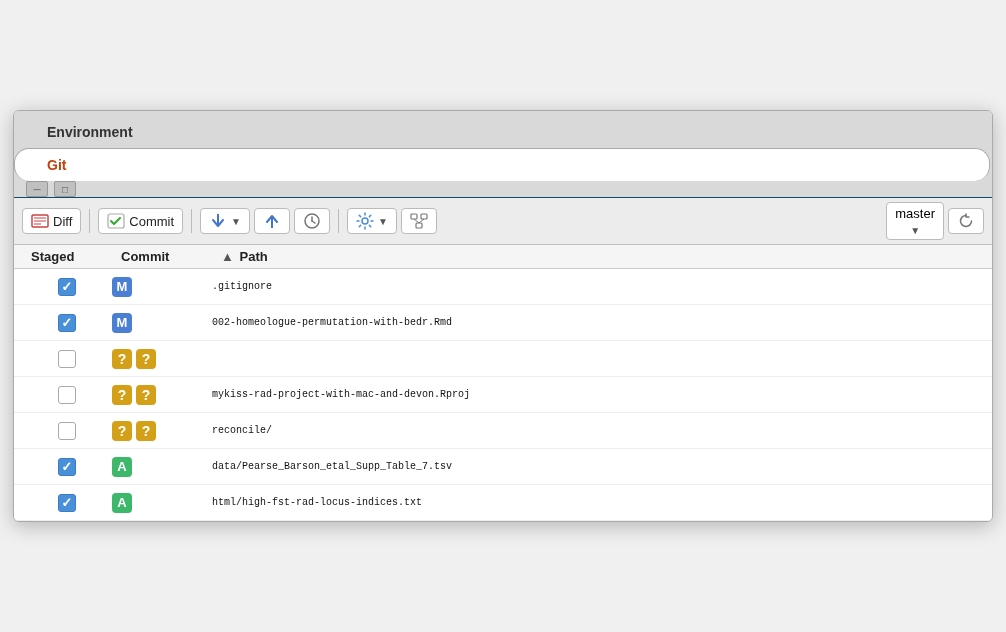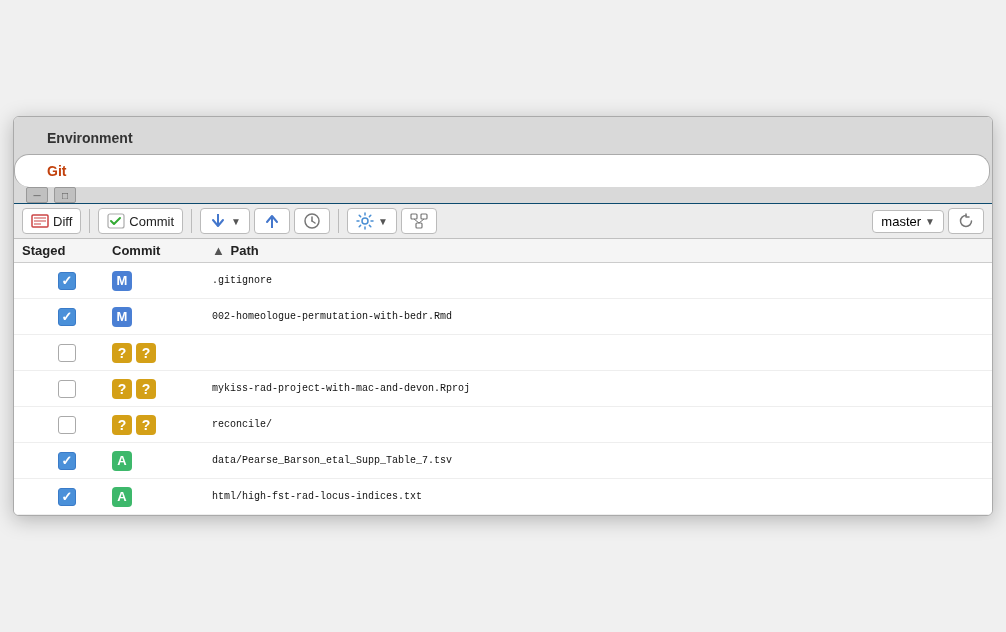--- a/index.html
+++ b/index.html
@@ -118,27 +118,28 @@
       display: flex;
       align-items: center;
       gap: 4px;
       padding: 3px 8px;
       background: #fff;
       border: 1px solid #bbb;
       border-radius: 4px;
       cursor: pointer;
       font-size: 13px;
       font-weight: 500;
+      flex-direction: column;
     }
 
     
     .col-header {
       display: grid;
       grid-template-columns: 90px 100px 1fr;
-      padding: 4px 8px;
+      padding: 4px 17px;
       background: #f5f5f5;
       border-bottom: 1px solid #ccc;
       font-weight: 700;
       font-size: 13px;
       color: #222;
     }
     .col-header .sort-arrow { color: #555; margin-right: 2px; }
 
     
     .file-list {

